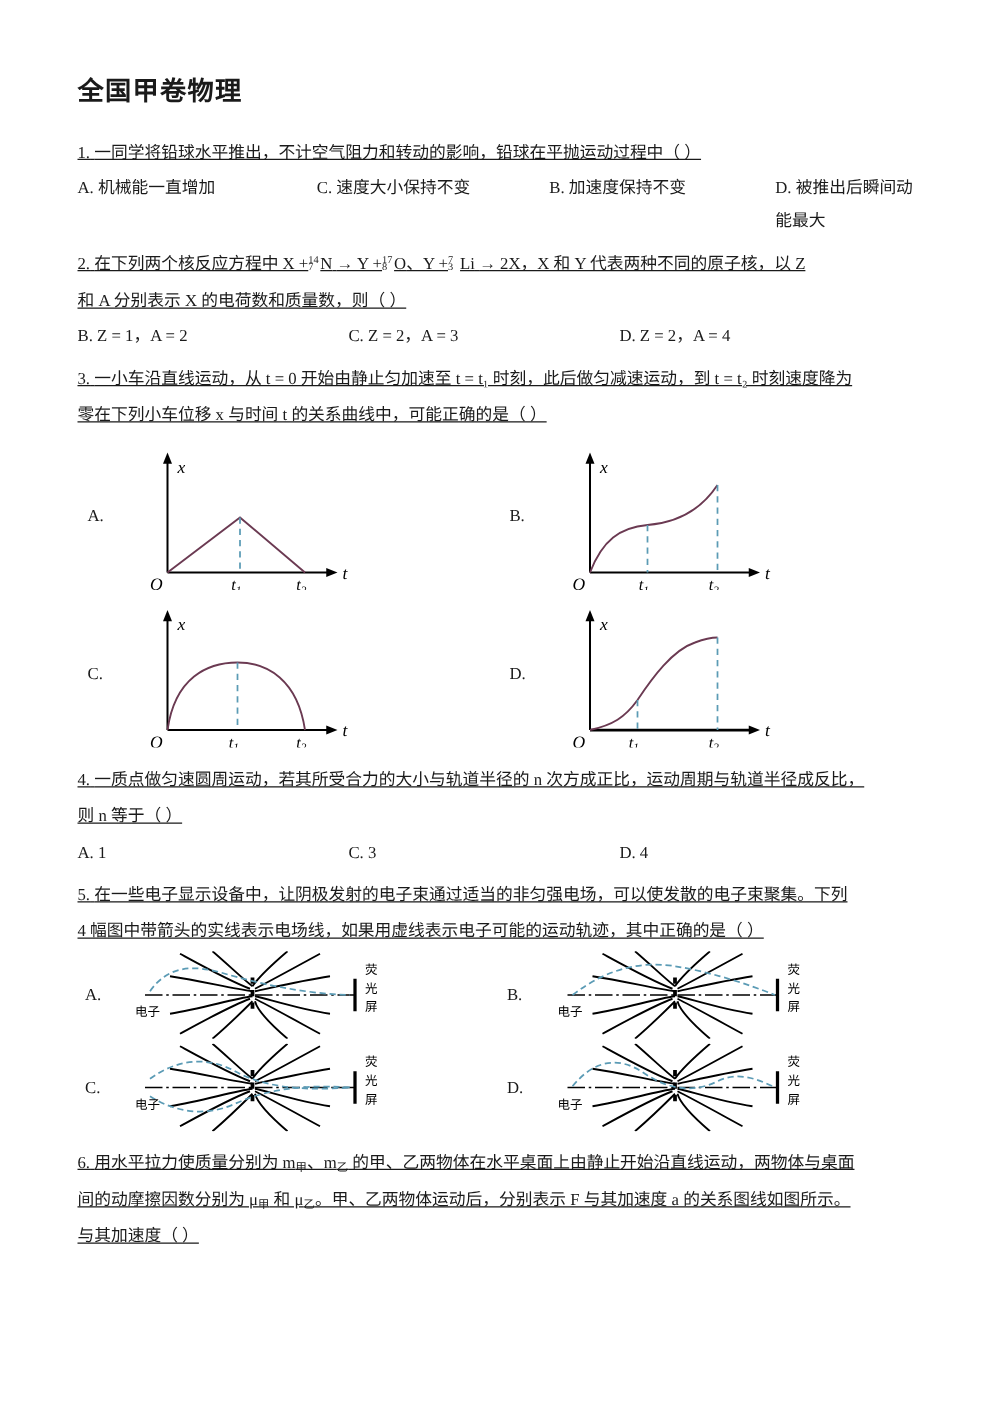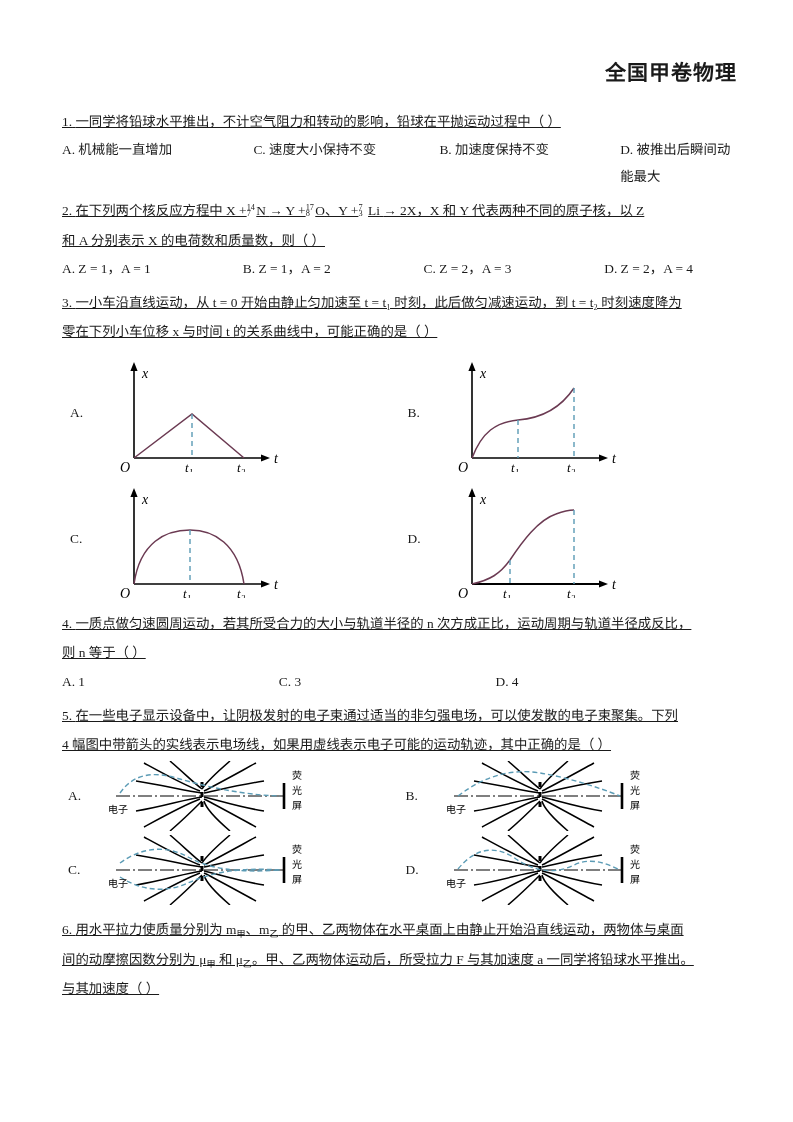--- a/index.html
+++ b/index.html
@@ -16,21 +16,21 @@
     overflow: hidden;
   }
   .page {
     width: 793px;
     height: 1122px;
     box-sizing: border-box;
     padding: 44px 56px 0 62px;
     position: relative;
   }
   .doc-title {
-    text-align: right;
+    text-align: left;
     font-size: 21px;
     font-weight: bold;
     letter-spacing: 1px;
     margin: 12px 0 22px 0;
     font-family: Liberation Serif, serif;
   }
   .q {
     font-size: 13.4px;
     line-height: 2.05;
     margin: 0 0 2px 0;
@@ -121,21 +121,20 @@
   </div>
 
   <div class="q q-stem">
     <span>2.</span>
     <span>在下列两个核反应方程中 X +</span><span class="nuc"><sup>14</sup><sub>7</sub></span><span>N</span>
     <span>→ Y +</span><span class="nuc"><sup>17</sup><sub>8</sub></span><span>O</span><span>、Y +</span><span class="nuc"><sup>7</sup><sub>3</sub></span><span>Li</span>
     <span>→ 2X，X 和 Y 代表两种不同的原子核，以 Z</span>
   </div>
   <div class="q">和 A 分别表示 X 的电荷数和质量数，则（      ）</div>
   <div class="opts spaced">
-    <div>A. Z = 1，A = 1</div>
     <div>B. Z = 1，A = 2</div>
     <div>C. Z = 2，A = 3</div>
     <div>D. Z = 2，A = 4</div>
   </div>
 
   <div class="q q-stem">
     <span>3.</span>
     <span>一小车沿直线运动，从 t = 0 开始由静止匀加速至 t = t₁ 时刻，此后做匀减速运动，到 t = t₂ 时刻速度降为</span>
   </div>
   <div class="q">零在下列小车位移 x 与时间 t 的关系曲线中，可能正确的是（      ）</div>
@@ -362,17 +361,17 @@
       </svg>
     </div>
 
   </div>
 
   <div class="q q-stem tail">
     <span>6.</span>
     <span>用水平拉力使质量分别为 m</span><sub>甲</sub><span>、m</span><sub>乙</sub><span> 的甲、乙两物体在水平桌面上由静止开始沿直线运动，两物体与桌面</span>
   </div>
   <div class="q">
-    <span>间的动摩擦因数分别为 μ</span><sub>甲</sub><span> 和 μ</span><sub>乙</sub><span>。甲、乙两物体运动后，所受拉力 F 与其加速度 a 一同学将铅球水平推出。</span>
+    <span>间的动摩擦因数分别为 μ</span><sub>甲</sub><span> 和 μ</span><sub>乙</sub><span>。甲、乙两物体运动后，分别表示 F 与其加速度 a 的关系图线如图所示。</span>
   </div>
   <div class="q">与其加速度（      ）</div>
 
 </div>
 
 </body></html>

